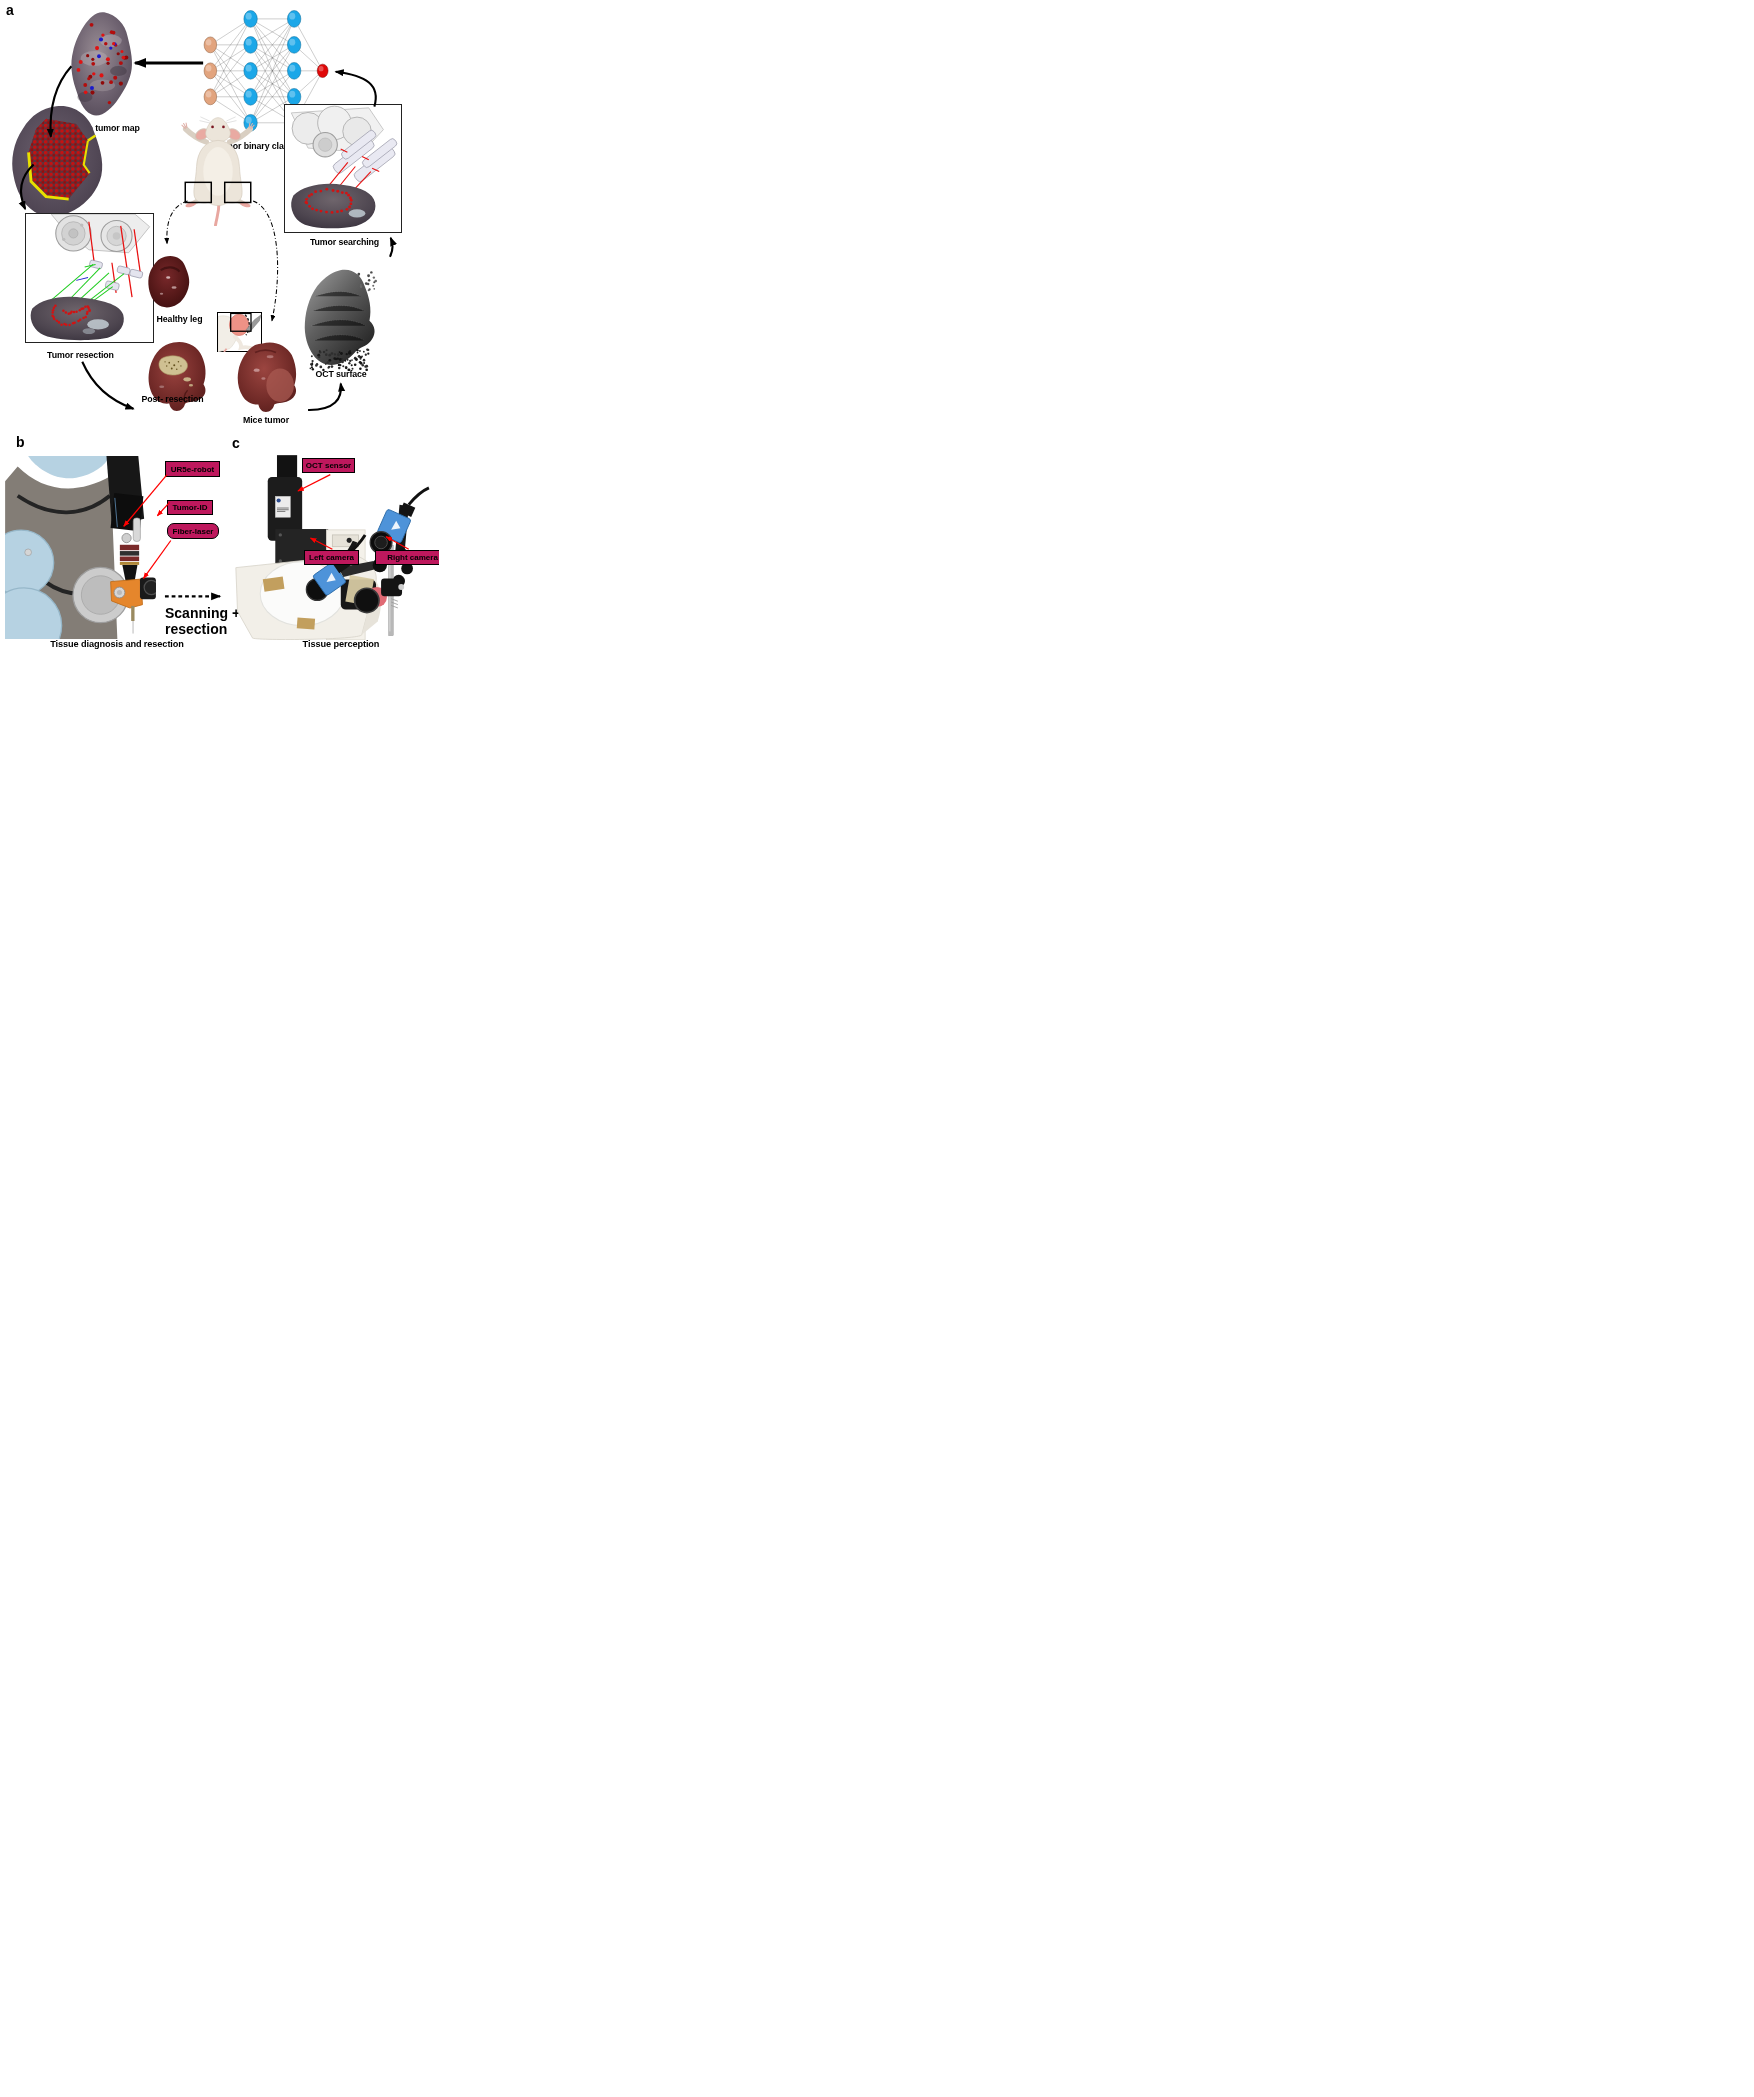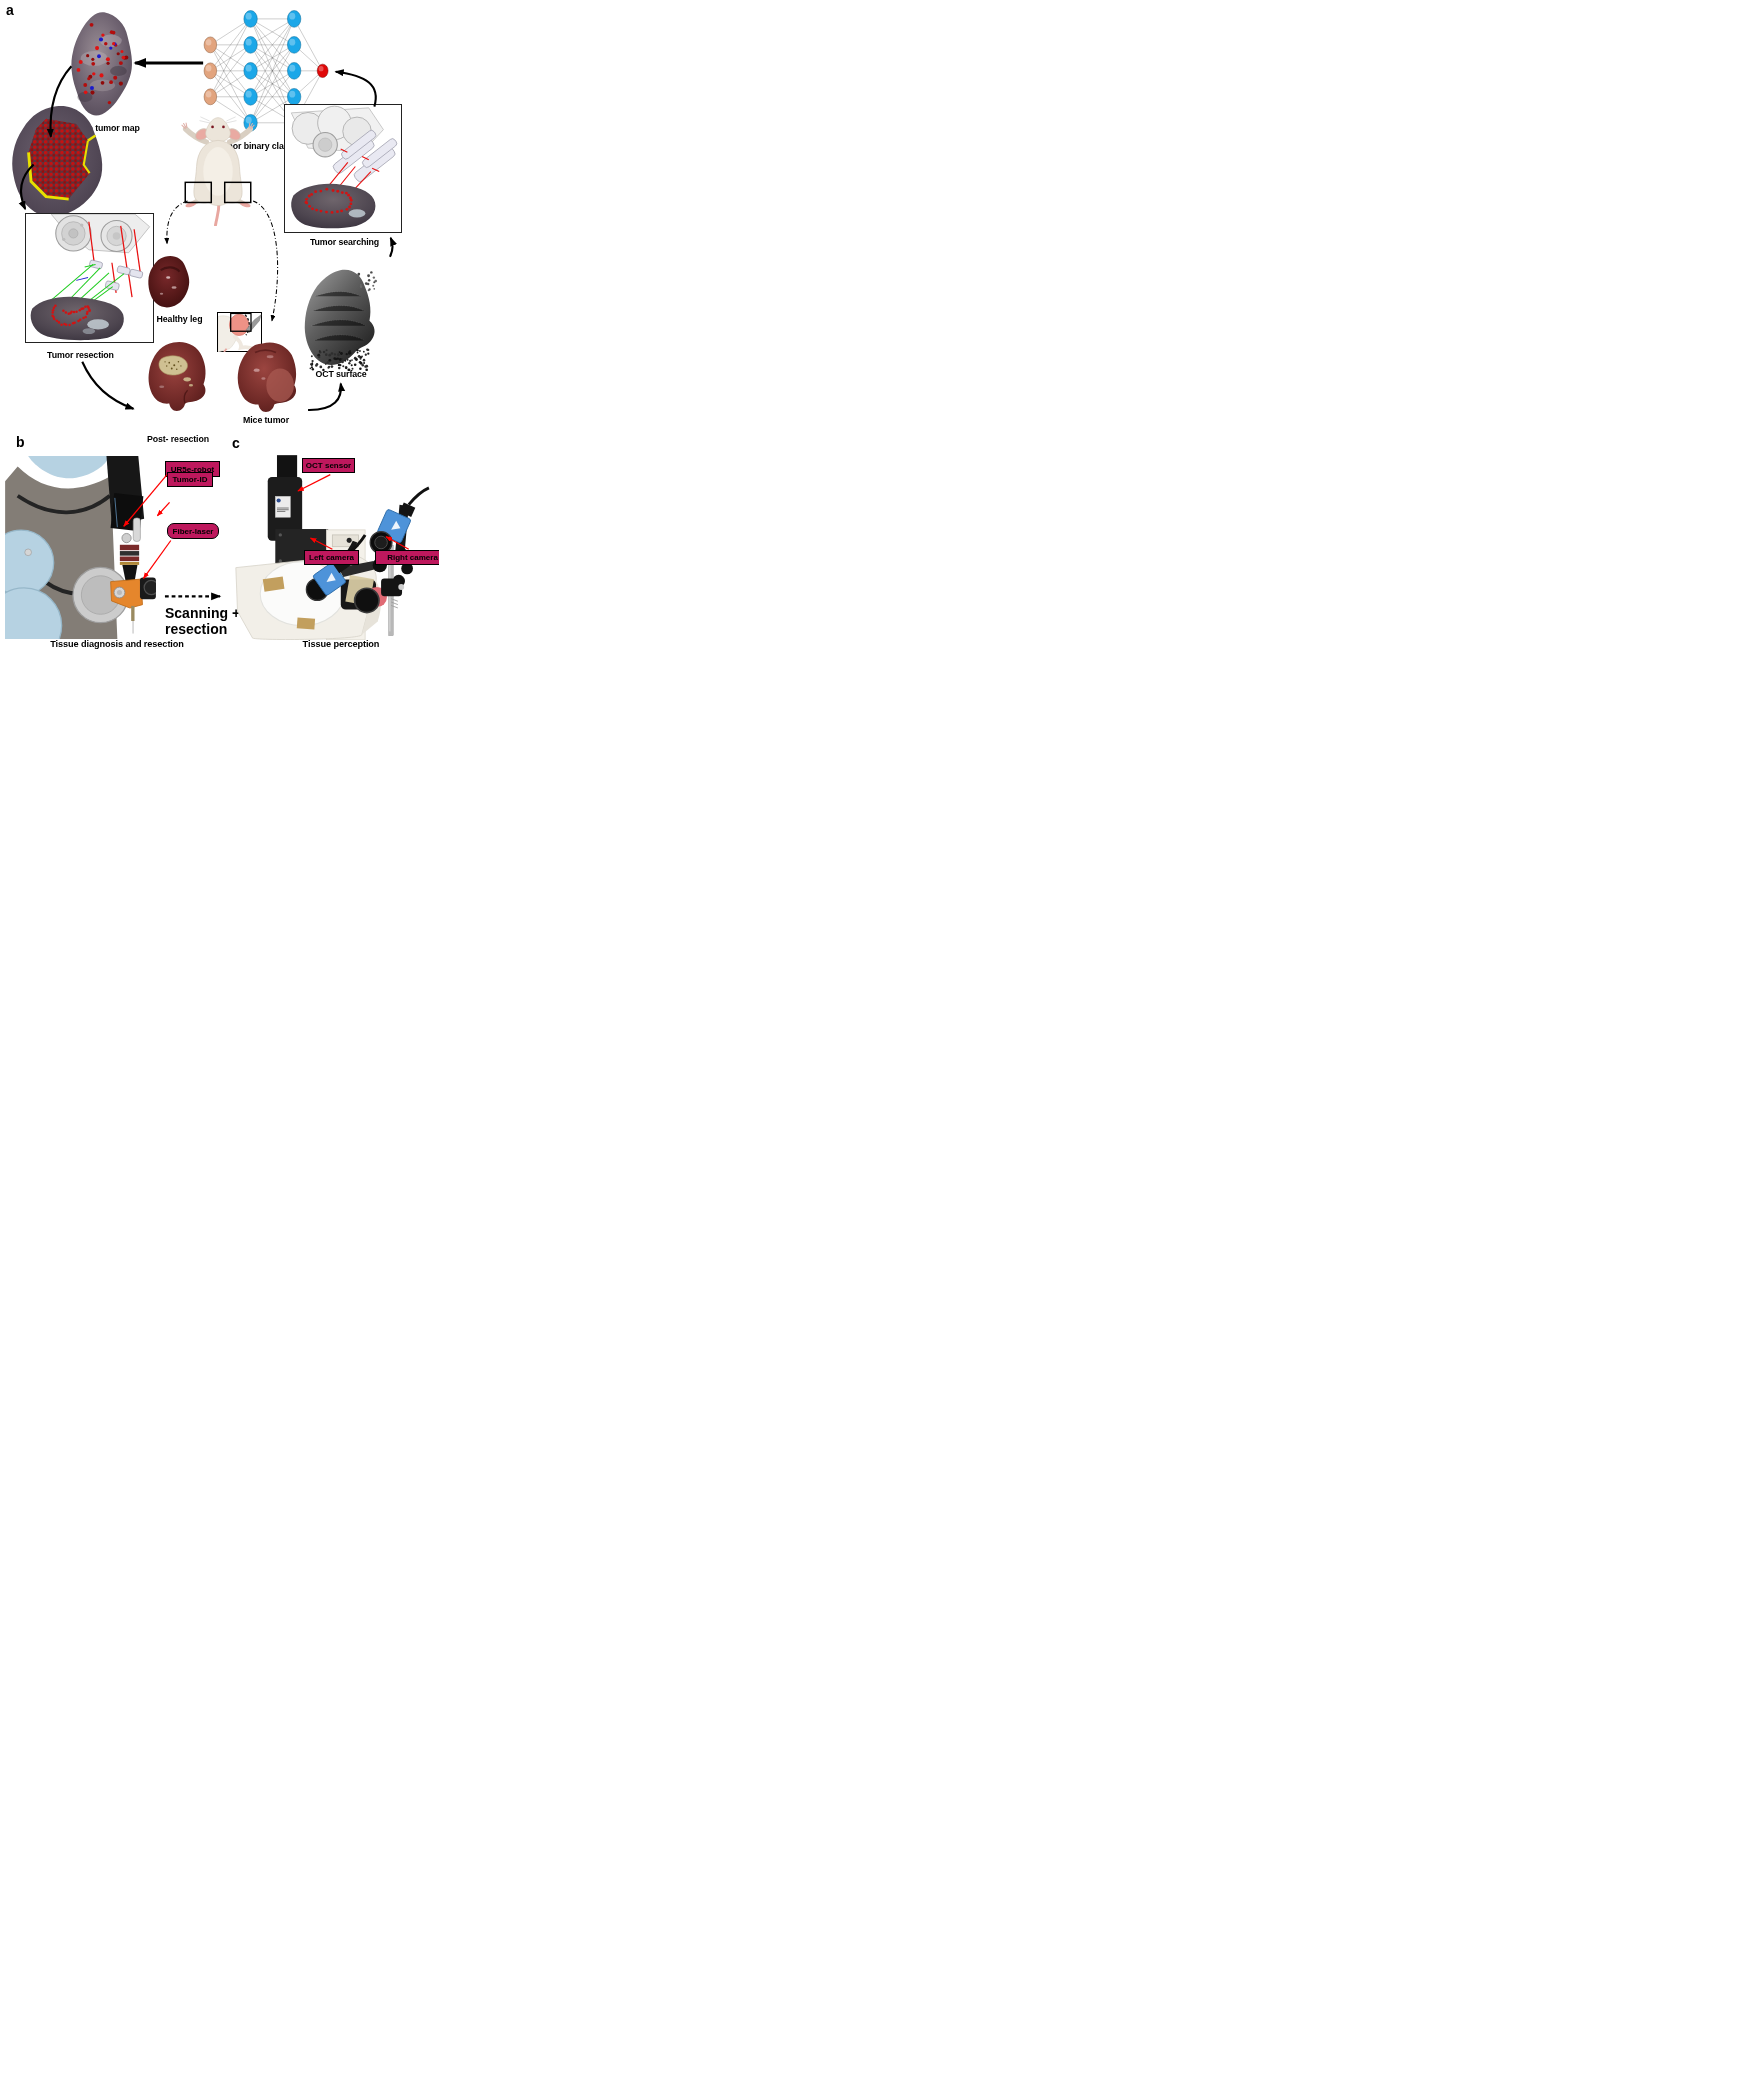--- a/index.html
+++ b/index.html
@@ -344,21 +344,21 @@
       <circle cx="76" cy="68" r="2.2"></circle>
         <circle cx="64" cy="62" r="1.6"></circle>
         <circle cx="88" cy="70" r="1.8"></circle>
       <circle cx="98" cy="62" r="1.5"></circle>
         <circle cx="60" cy="52" r="1.5"></circle>
     </g>
     <ellipse cx="113" cy="94" rx="9" ry="5" fill="#cfc092" opacity="0.9"></ellipse>
     <ellipse cx="122" cy="108" rx="5" ry="3" fill="#cfc092" opacity="0.8"></ellipse>
     <ellipse cx="52" cy="112" rx="6" ry="3" fill="#c8a9a9" opacity="0.5"></ellipse>
   </svg>
-  <div class="fig-label" style="left:136px;top:435px;width:73px;text-align:right;">Post- resection</div>
+  <div class="fig-label" style="left:136px;top:395px;width:73px;">Post- resection</div>
 
   <svg class="abs" style="left:230px;top:340px;" width="71" height="72" viewBox="0 0 170 172">
     <defs>
       <radialGradient id="gMice" cx="45%" cy="38%" r="80%">
         <stop offset="0%" stop-color="#9b4540"></stop>
           <stop offset="60%" stop-color="#702a27"></stop>
           <stop offset="100%" stop-color="#4e1917"></stop>
       </radialGradient>
     </defs>
     <path d="M78,8 C108,0 136,14 148,36 C158,58 162,84 154,108 C162,120 158,134 146,142 C132,152 116,148 106,154 C104,164 96,172 86,172 C76,172 70,164 68,154 C54,156 38,148 30,134 C20,118 16,96 20,74 C24,50 40,22 60,12 C66,9 72,9 78,8 Z" fill="url(#gMice)"></path>
@@ -579,21 +579,21 @@
     <path d="M252,300 L324,294 L328,355 L298,363 L254,346 Z" fill="#e5862c" stroke="#bf6a16" stroke-width="2"></path>
     <circle cx="273" cy="326" r="13" fill="#d6d6d6" stroke="#8a8a8a" stroke-width="2"></circle>
     <circle cx="273" cy="326" r="6" fill="#b9b9b9"></circle>
     <rect x="322" y="290" width="38" height="52" rx="7" fill="#1a1a1a"></rect>
     <circle cx="349" cy="314" r="17" fill="#222" stroke="#4d4d4d" stroke-width="3"></circle>
     <rect x="301" y="358" width="8" height="36" fill="#9a8a60"></rect>
     <rect x="304" y="394" width="3" height="30" fill="#c8c8c8"></rect>
   </svg>
 
   <div class="callout" style="left:165px;top:461px;width:55px;height:16px;">UR5e-robot</div>
-  <div class="callout" style="left:167px;top:472px;width:46px;height:15px;">Tumor-ID</div>
+  <div class="callout" style="left:167px;top:500px;width:46px;height:15px;">Tumor-ID</div>
   <div class="callout" style="left:167px;top:523px;width:52px;height:16px;border-radius:7px;">Fiber-laser</div>
 
   <div class="flow-text" style="left:165px;top:605px;width:92px;">Scanning +</div>
   <div class="flow-text" style="left:165px;top:621px;width:92px;">resection</div>
   <div class="caption" style="left:48px;top:639px;width:138px;">Tissue diagnosis and resection</div>
 
   <div class="panel-letter" style="left:232px;top:436px;">c</div>
 
   <svg class="abs" style="left:235px;top:455px;" width="204" height="185" viewBox="0 0 486 440">
     <rect x="100" y="0" width="48" height="215" fill="#121212"></rect>

